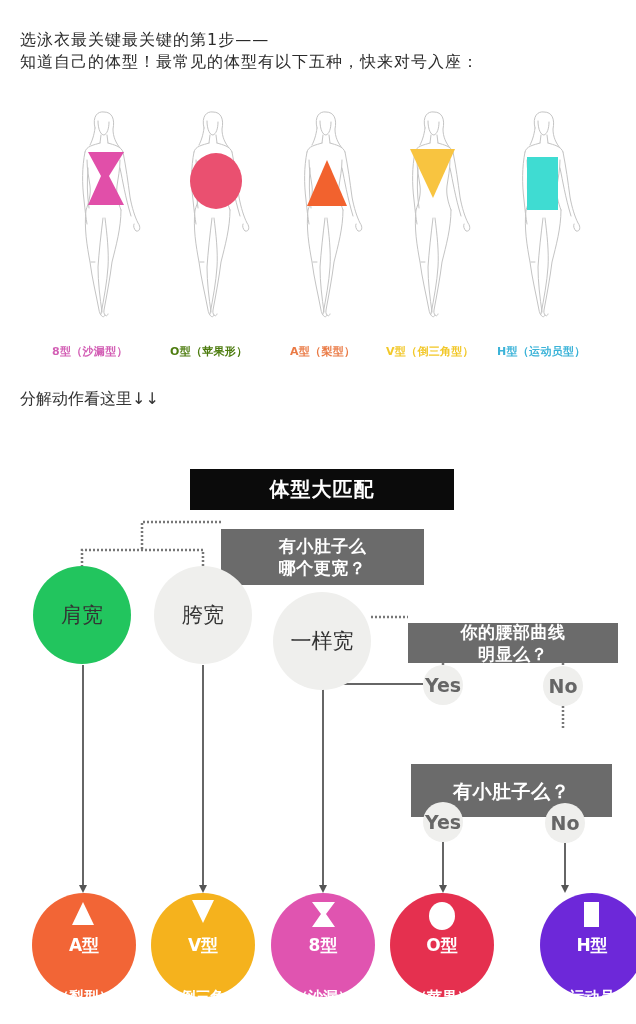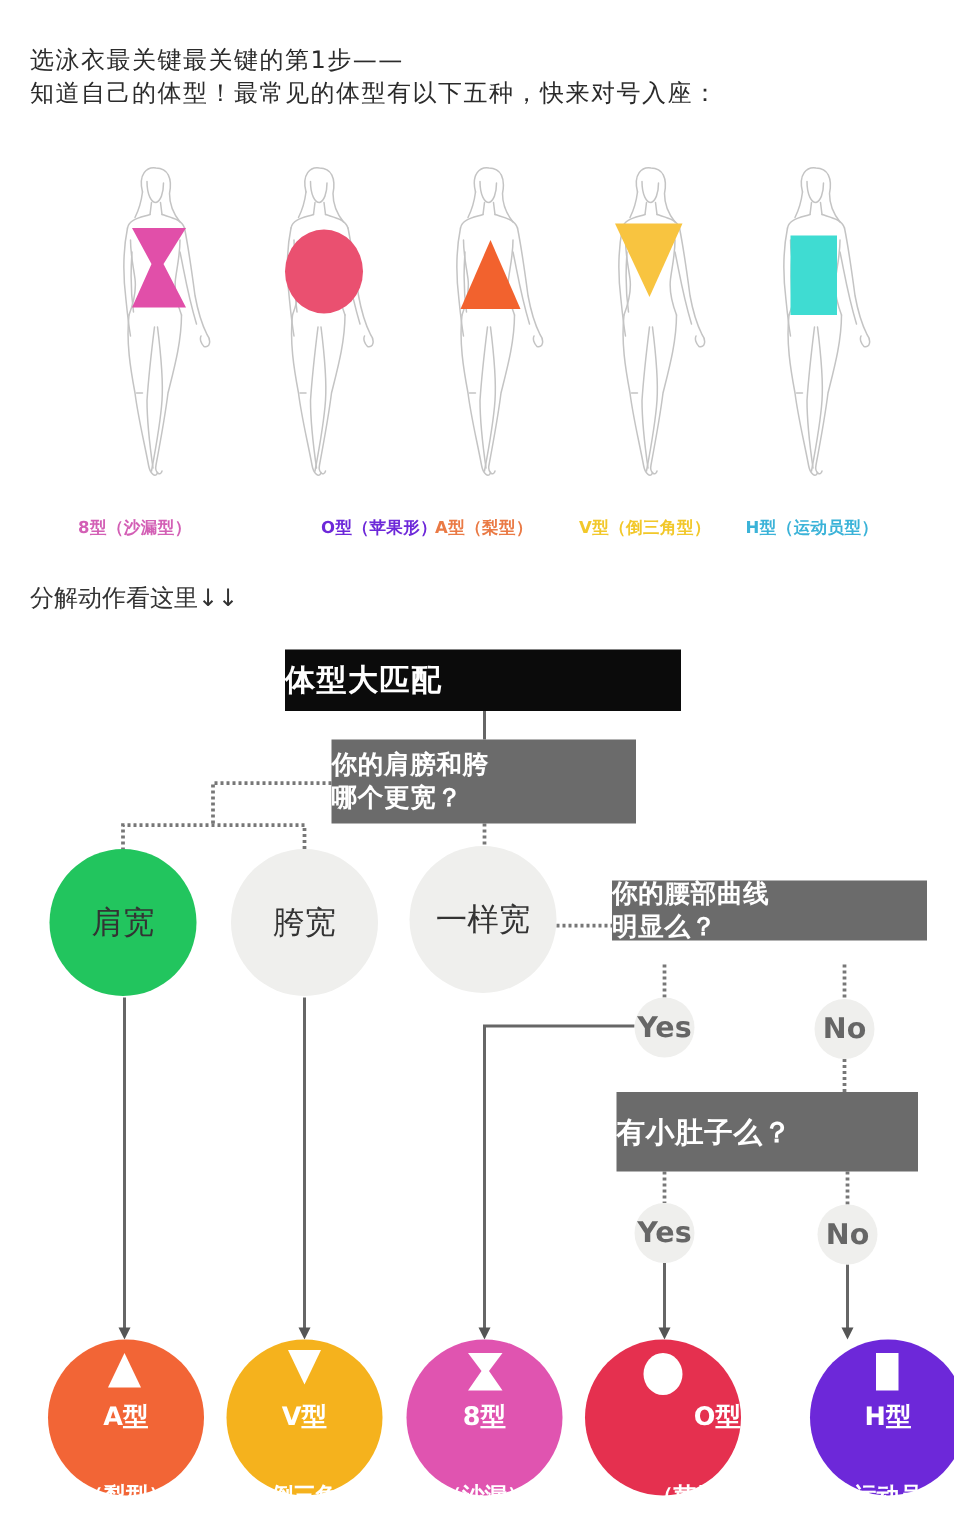--- a/index.html
+++ b/index.html
@@ -14,22 +14,22 @@
     line-height:20px; white-space:nowrap; letter-spacing:1px;
   }
   .fig-label {
     top:343px; font-size:11px; font-weight:bold; line-height:18px;
     white-space:nowrap; letter-spacing:0.3px;
   }
   .section-heading {
     left:20px; top:389px; font-size:16px; color:#333; line-height:20px; white-space:nowrap;
   }
   .box {
-    display:flex; flex-direction:column; align-items:flex-start; justify-content:center;
-    color:#fff; font-weight:bold; text-align:center;
+    display:flex; flex-direction:column; align-items:center; justify-content:center;
+    color:#fff; font-weight:bold; text-align:center;margin-top:36px;
   }
   .title-box { left:190px; top:433px; width:264px; height:41px; font-size:20px; letter-spacing:1px; }
   .q-box { font-size:17px; line-height:22px; letter-spacing:0.5px; }
   .ans-circle {
     width:98px; height:98px; border-radius:50%;
     display:flex; align-items:center; justify-content:center;
     font-size:21px; color:#333;
   }
   .yn {
     width:40px; height:40px; border-radius:50%;
@@ -80,21 +80,21 @@
   <use href="#woman" transform="translate(543,12)"></use>
 
   <polygon points="88,52 124,52 109,76 124,105 88,105 101,76" fill="#e14fa9"></polygon>
   <ellipse cx="216" cy="81" rx="26" ry="28" fill="#ea5070"></ellipse>
   <polygon points="327,60 307,106 347,106" fill="#f2622e"></polygon>
   <polygon points="410,49 455,49 433,98" fill="#f8c440"></polygon>
   <rect x="527" y="57" width="31" height="53" fill="#3fdcd2"></rect>
 </svg>
 
 <div class="abs fig-label" style="left: 52px; color: rgb(211, 95, 181);">8型（沙漏型）</div>
-<div class="abs fig-label" style="left: 170px; color: #6d28d9; margin-left: 44px;">O型（苹果形）</div>
+<div class="abs fig-label" style="left: 170px; color: #4d7c0f;">O型（苹果形）</div>
 <div class="abs fig-label" style="left: 290px; color: rgb(234, 122, 69);">A型（梨型）</div>
 <div class="abs fig-label" style="left: 386px; color: rgb(242, 200, 42); text-align: right;">V型（倒三角型）</div>
 <div class="abs fig-label" style="left: 497px; color: rgb(59, 179, 216);">H型（运动员型）</div>
 
 <div class="abs section-heading">分解动作看这里↓↓</div>
 
 <svg class="abs" style="left:0;top:0" width="636" height="1024" viewBox="0 0 636 1024">
   <g fill="none" stroke="#666" stroke-width="2">
     <line x1="323" y1="474" x2="323" y2="493"></line>
     <line x1="83" y1="665" x2="83" y2="886"></line>
@@ -121,31 +121,31 @@
     <line x1="443" y1="781" x2="443" y2="802"></line>
     <line x1="565" y1="781" x2="565" y2="803"></line>
   </g>
 </svg>
 
 <div class="abs box title-box" style="background: rgb(11, 11, 11);">
   <span>体型大匹配</span>
 </div>
 
 <div class="abs box q-box" style="left: 221px; top: 493px; width: 203px; height: 56px; background: rgb(107, 107, 107);">
-  <span>你的肩膀和胯</span>
+  <span>有小肚子么</span>
   <span>哪个更宽？</span>
 </div>
 
 <div class="abs ans-circle" style="left: 33px; top: 566px; background: #22c55e;">
   <span>肩宽</span>
 </div>
 <div class="abs ans-circle" style="left: 154px; top: 566px; background: rgb(239, 239, 237);">
   <span>胯宽</span>
 </div>
-<div class="abs ans-circle" style="left: 273px; top: 564px; background: rgb(239, 239, 237); justify-content: center;">
+<div class="abs ans-circle" style="left: 273px; top: 592px; background: rgb(239, 239, 237); justify-content: center;">
   <span>一样宽</span>
 </div>
 
 <div class="abs box q-box" style="left: 408px; top: 587px; width: 210px; height: 40px; background: rgb(107, 107, 107);">
   <span>你的腰部曲线</span>
   <span>明显么？</span>
 </div>
 <div class="abs yn" style="left: 423px; top: 665px; background: rgb(239, 239, 237);">
   <span>Yes</span>
 </div>
@@ -177,21 +177,21 @@
   <div class="rtype">V型</div>
   <div class="rname">（倒三角）</div>
 </div>
 <div class="abs result" style="left: 271px; background: rgb(224, 84, 176);">
   <svg width="104" height="104">
       <polygon points="41,9 64,9 55,21 64,34 41,34 50,21" fill="#fff"></polygon>
     </svg>
   <div class="rtype">8型</div>
   <div class="rname">（沙漏）</div>
 </div>
-<div class="abs result" style="left: 390px; background: rgb(229, 48, 79); text-align: right;">
+<div class="abs result" style="left: 390px; background: rgb(229, 48, 79);">
   <svg width="104" height="104">
       <ellipse cx="52" cy="23" rx="13" ry="14" fill="#fff"></ellipse>
     </svg>
   <div class="rtype">O型</div>
   <div class="rname">（苹果）</div>
 </div>
 <div class="abs result" style="left: 540px; background: #6d28d9;">
   <svg width="104" height="104">
       <rect x="44" y="9" width="15" height="25" fill="#fff"></rect>
     </svg>

